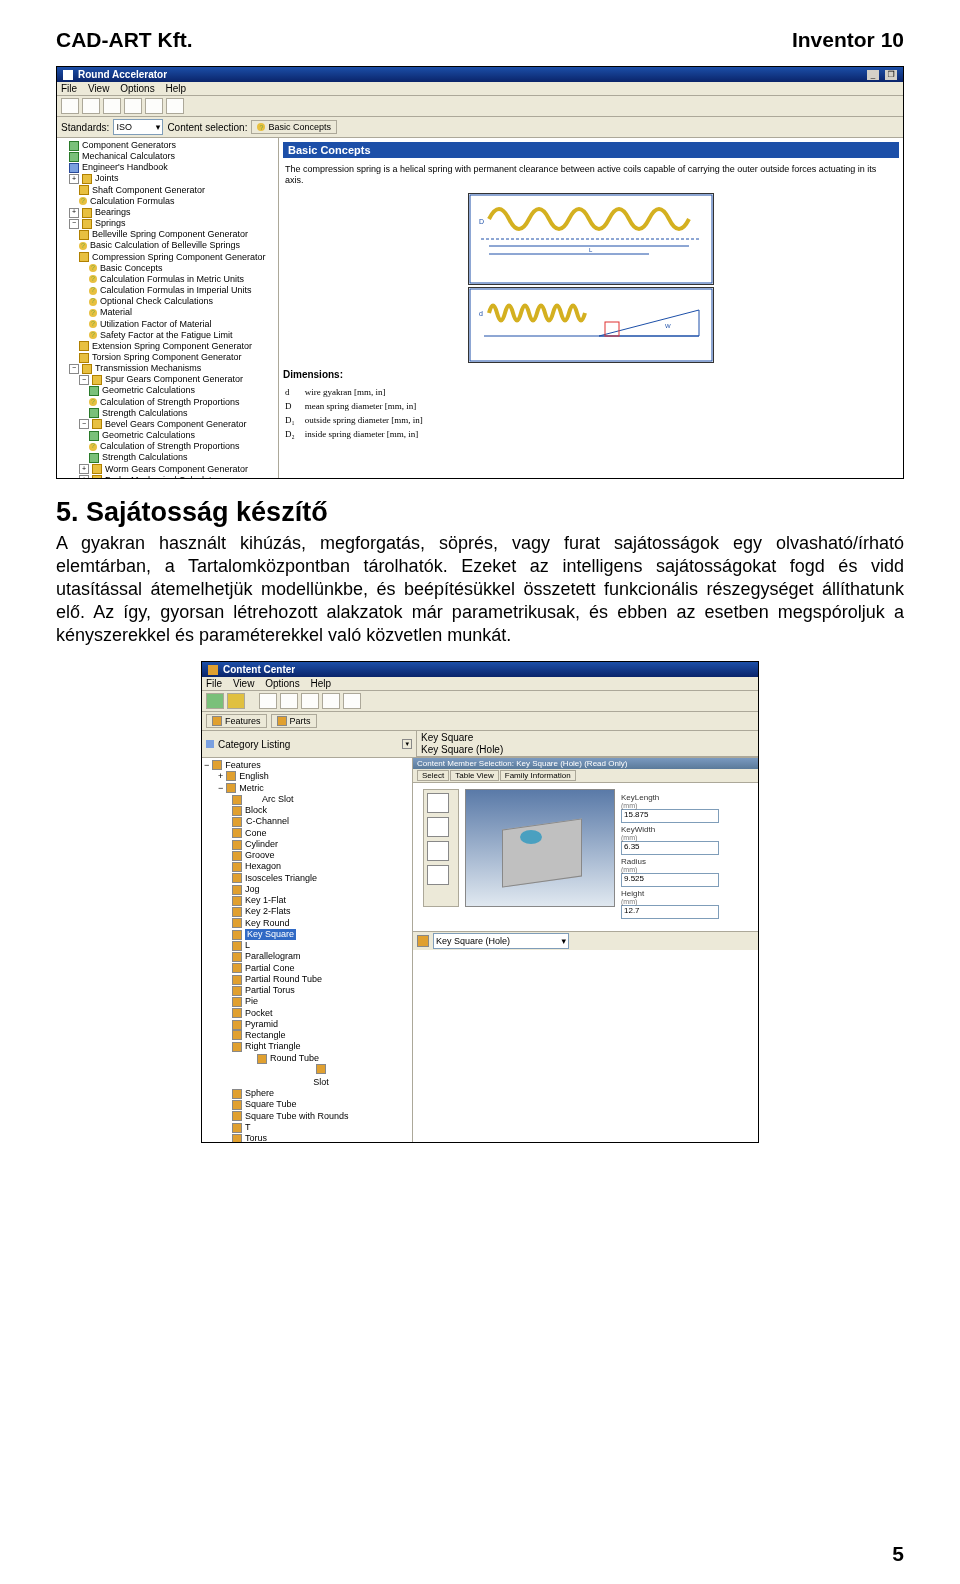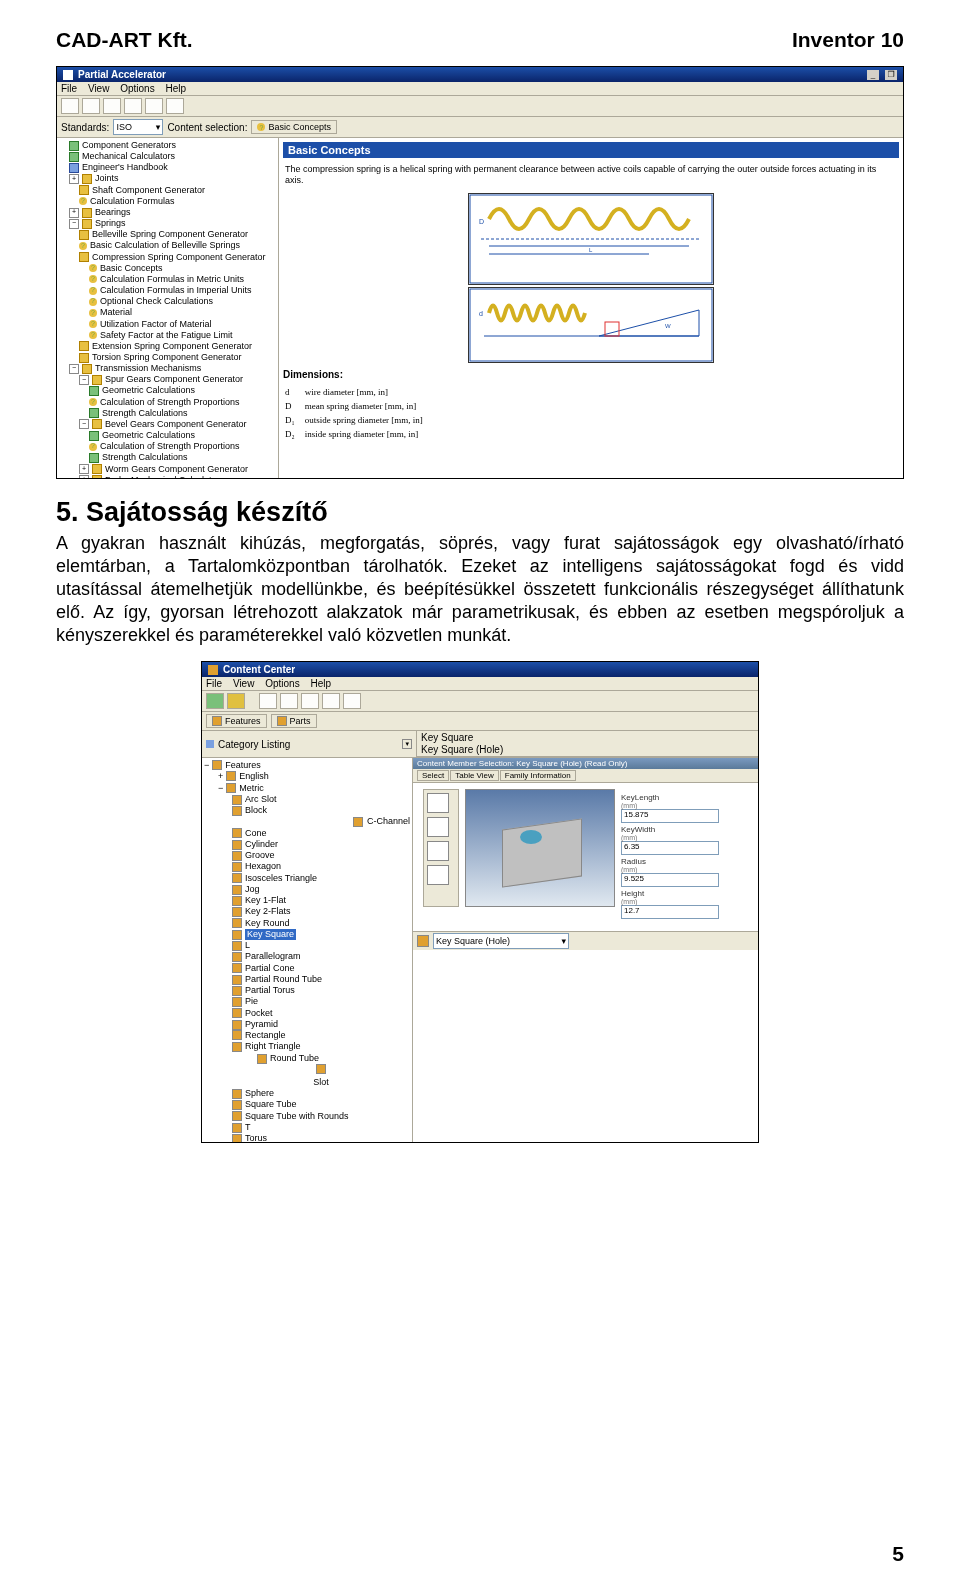--- a/index.html
+++ b/index.html
@@ -62,21 +62,21 @@
 
 <div class="page">
   <div class="hdr">
     <span>CAD-ART Kft.</span>
     <span>Inventor 10</span>
   </div>
 
   <div class="app">
     <div class="titlebar1">
       <span class="winicon"></span>
-      <span style="font-weight:bold;font-size:10px">Partial Accelerator</span>
+      <span style="font-weight:bold;font-size:10px">Round Accelerator</span>
       <span class="spacer"></span>
       <span class="winbtn">_</span>
       <span class="winbtn">❐</span>
     </div>
     <div class="menubar">
       <span>File</span>
       <span>View</span>
       <span>Options</span>
       <span>Help</span>
     </div>
@@ -272,21 +272,21 @@
           <path d="M130 48 L230 22 L230 48 Z" fill="none" stroke="#1c4fa8"></path>
           <rect x="136" y="34" width="14" height="14" fill="none" stroke="#e03030"></rect>
           <text x="10" y="28" font-size="7" fill="#1c4fa8">d</text>
           <text x="196" y="40" font-size="6" fill="#1c4fa8">W</text>
         </svg>
         <div class="dim">Dimensions:</div>
         <table class="dimtab">
           <tbody>
               <tr>
                 <td>d</td>
-                <td>wire diameter [mm, in]</td>
+                <td>wire gyakran [mm, in]</td>
               </tr>
           <tr>
                 <td>D</td>
                 <td>mean spring diameter [mm, in]</td>
               </tr>
           <tr>
                 <td>D₁</td>
                 <td>outside spring diameter [mm, in]</td>
               </tr>
           <tr>
@@ -359,29 +359,29 @@
                 <span class="pls">+</span>
                 <span style="width:8px;height:8px;background:#e0a030;border:1px solid #888"></span>
                 <span>English</span>
               </li>
             <li class="i" style="display:flex;gap:3px">
                 <span class="pls">−</span>
                 <span style="width:8px;height:8px;background:#e0a030;border:1px solid #888"></span>
                 <span>Metric</span>
               </li>
             <ul id="metric-list" style="list-style:none;margin:0;padding-left:14px">
-                <li style="display: flex; gap: 3px; align-items: center; text-align: right;">
+                <li style="display: flex; gap: 20px; align-items: center; text-align: right;">
                   <span style="width: 8px; height: 8px; background: rgb(224, 160, 48); border: 1px solid rgb(136, 136, 136); display: inline-block;"></span>
                   <span>Arc Slot</span>
                 </li>
                 <li style="display: flex; gap: 3px; align-items: center;">
                   <span style="width: 8px; height: 8px; background: rgb(224, 160, 48); border: 1px solid rgb(136, 136, 136); display: inline-block;"></span>
                   <span>Block</span>
                 </li>
-                <li style="display: flex; gap: 4px; align-items: center; justify-content: flex-end;">
+                <li style="display: flex; gap: 4px; align-items: center;">
                   <span style="width: 8px; height: 8px; background: rgb(224, 160, 48); border: 1px solid rgb(136, 136, 136); display: inline-block;"></span>
                   <span>C-Channel</span>
                 </li>
                 <li style="display: flex; gap: 3px; align-items: center;">
                   <span style="width: 8px; height: 8px; background: rgb(224, 160, 48); border: 1px solid rgb(136, 136, 136); display: inline-block;"></span>
                   <span>Cone</span>
                 </li>
                 <li style="display: flex; gap: 3px; align-items: center;">
                   <span style="width: 8px; height: 8px; background: rgb(224, 160, 48); border: 1px solid rgb(136, 136, 136); display: inline-block;"></span>
                   <span>Cylinder</span>

